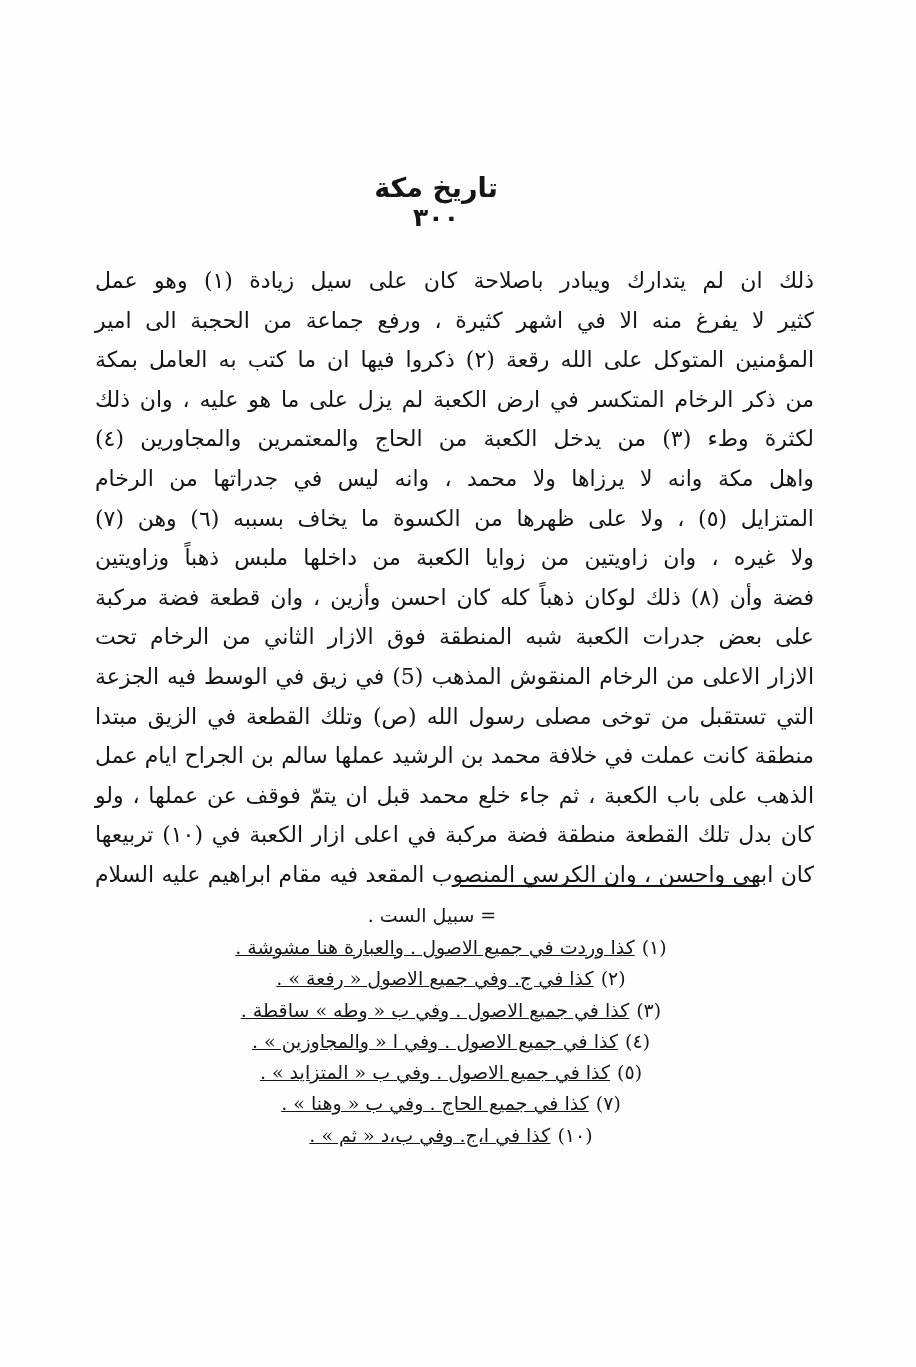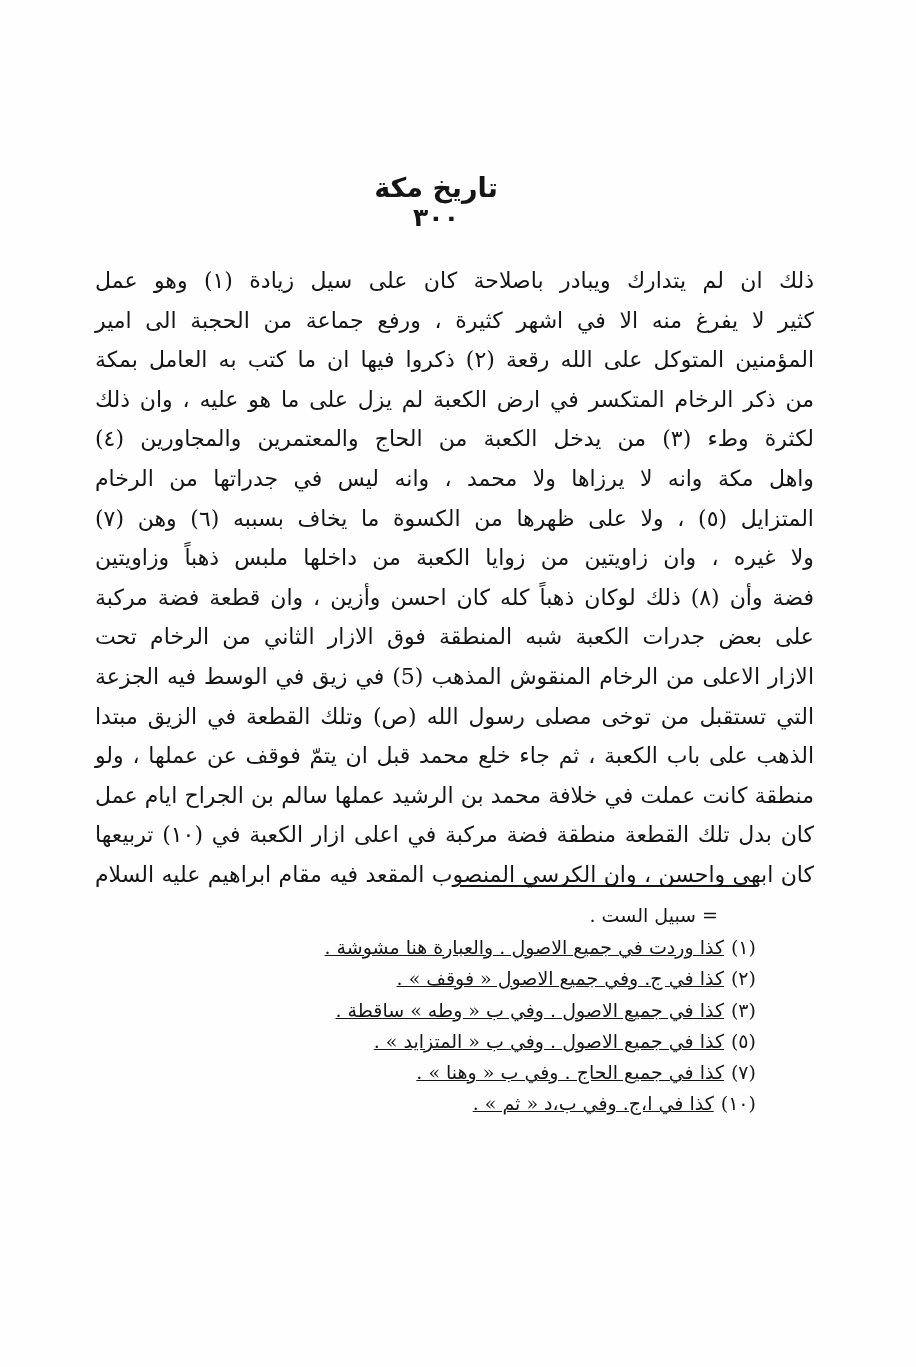--- a/index.html
+++ b/index.html
@@ -78,21 +78,21 @@
     background: #171717;
   }
 
   
   .footnotes {
     position: absolute;
     top: 899px;
     right: 160px;
     width: 610px;
     direction: rtl;
-    text-align: right;
+    text-align: center;
     font-size: 19px;
   }
   .fn-cont {
     line-height: 33px;
     padding-left: 0;
     padding-right: 38px;
   }
   .fn-item {
     line-height: 31.3px;
     white-space: nowrap;
@@ -120,39 +120,42 @@
     <div class="body-line">المؤمنين المتوكل على الله رقعة (٢) ذكروا فيها ان ما كتب به العامل بمكة</div>
     <div class="body-line">من ذكر الرخام المتكسر في ارض الكعبة لم يزل على ما هو عليه ، وان ذلك</div>
     <div class="body-line">لكثرة وطء (٣) من يدخل الكعبة من الحاج والمعتمرين والمجاورين (٤)</div>
     <div class="body-line">واهل مكة وانه لا يرزاها ولا محمد ، وانه ليس في جدراتها من الرخام</div>
     <div class="body-line">المتزايل (٥) ، ولا على ظهرها من الكسوة ما يخاف بسببه (٦) وهن (٧)</div>
     <div class="body-line">ولا غيره ، وان زاويتين من زوايا الكعبة من داخلها ملبس ذهباً وزاويتين</div>
     <div class="body-line">فضة وأن (٨) ذلك لوكان ذهباً كله كان احسن وأزين ، وان قطعة فضة مركبة</div>
     <div class="body-line">على بعض جدرات الكعبة شبه المنطقة فوق الازار الثاني من الرخام تحت</div>
     <div class="body-line">الازار الاعلى من الرخام المنقوش المذهب (5) في زيق في الوسط فيه الجزعة</div>
     <div class="body-line">التي تستقبل من توخى مصلى رسول الله (ص) وتلك القطعة في الزيق مبتدا</div>
+    <div class="body-line">منطقة كانت عملت في خلافة محمد بن الرشيد عملها سالم بن الجراح ايام عمل</div>
     <div class="body-line">الذهب على باب الكعبة ، ثم جاء خلع محمد قبل ان يتمّ فوقف عن عملها ، ولو</div>
-    <div class="body-line">منطقة كانت عملت في خلافة محمد بن الرشيد عملها سالم بن الجراح ايام عمل</div>
     <div class="body-line">كان بدل تلك القطعة منطقة فضة مركبة في اعلى ازار الكعبة في (١٠) تربيعها</div>
     <div class="body-line">كان ابهى واحسن ، وان الكرسي المنصوب المقعد فيه مقام ابراهيم عليه السلام</div>
   </main>
 
   <div class="fn-rule"></div>
 
   <section class="footnotes">
     <div class="fn-cont">= سبيل الست .</div>
 
     <div class="fn-item">
       <span class="fn-num">(١)</span><span>كذا وردت في جميع الاصول . والعبارة هنا مشوشة .</span>
     </div>
     <div class="fn-item">
-      <span class="fn-num">(٢)</span><span>كذا في ج. وفي جميع الاصول « فوقف » .</span>
+      <span class="fn-num">(٢)</span><span>كذا في ج. وفي جميع الاصول « رفعة » .</span>
     </div>
     <div class="fn-item">
       <span class="fn-num">(٣)</span><span>كذا في جميع الاصول . وفي ب « وطه » ساقطة .</span>
+    </div>
+    <div class="fn-item">
+      <span class="fn-num">(٤)</span><span>كذا في جميع الاصول . وفي ا « والمجاوزين » .</span>
     </div>
     <div class="fn-item">
       <span class="fn-num">(٥)</span><span>كذا في جميع الاصول . وفي ب « المتزايد » .</span>
     </div>
     <div class="fn-item">
       <span class="fn-num">(٧)</span><span>كذا في جميع الحاج . وفي ب « وهنا » .</span>
     </div>
     <div class="fn-item">
       <span class="fn-num">(١٠)</span><span>كذا في ا،ج. وفي ب،د « ثم » .</span>
     </div>

